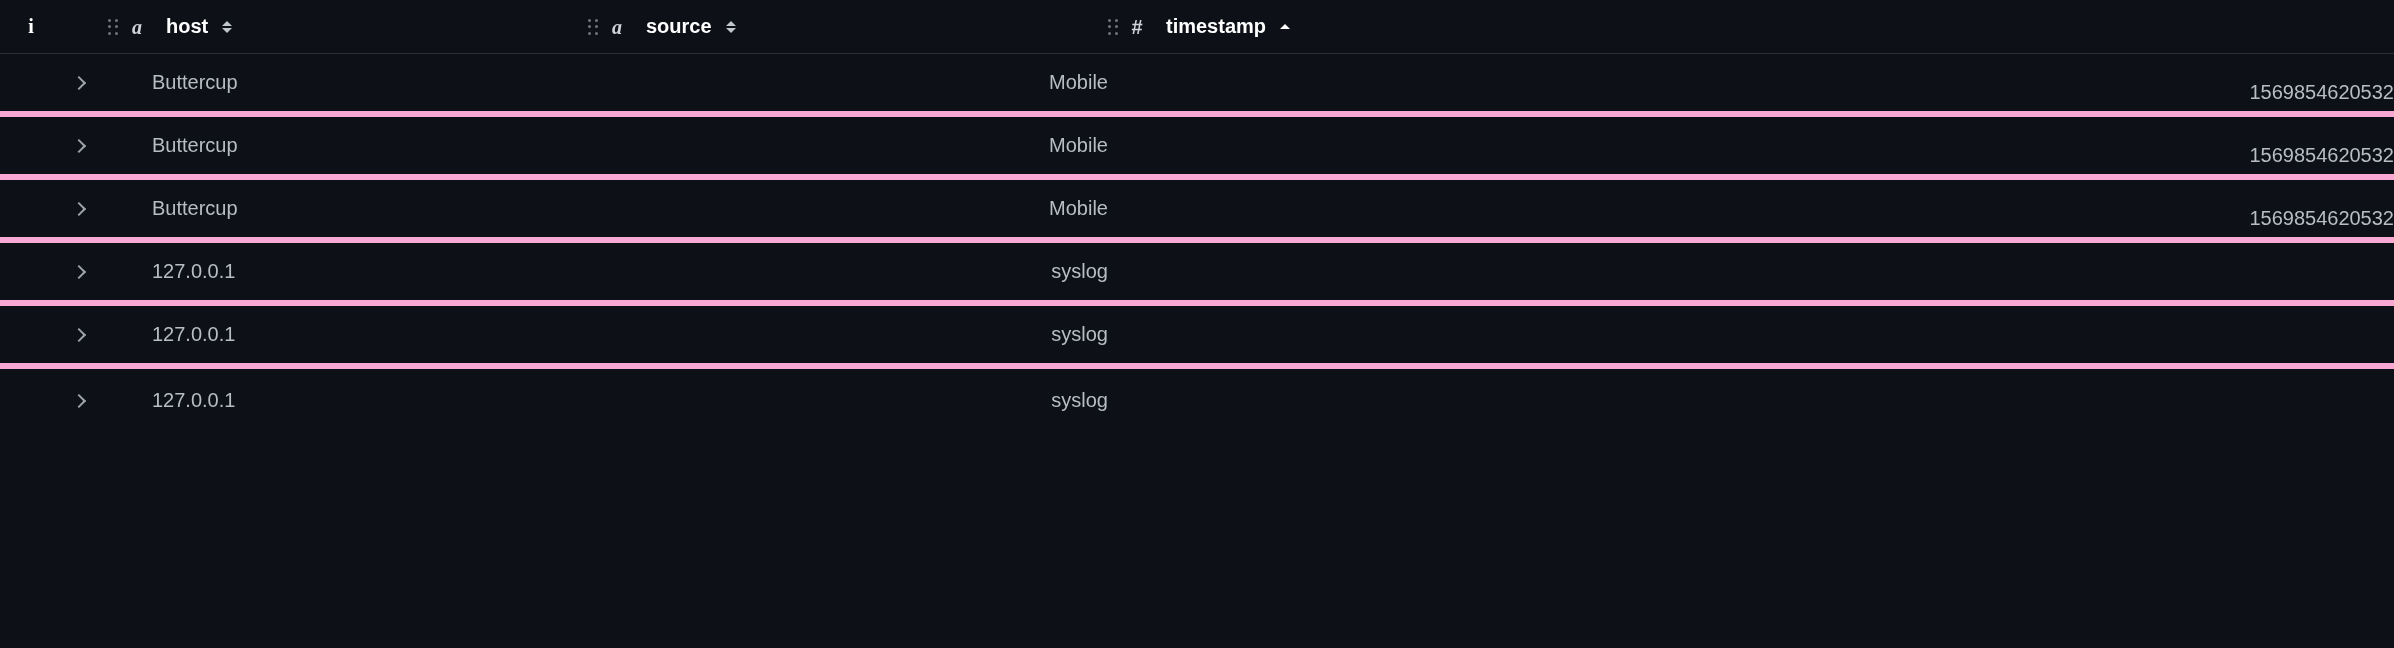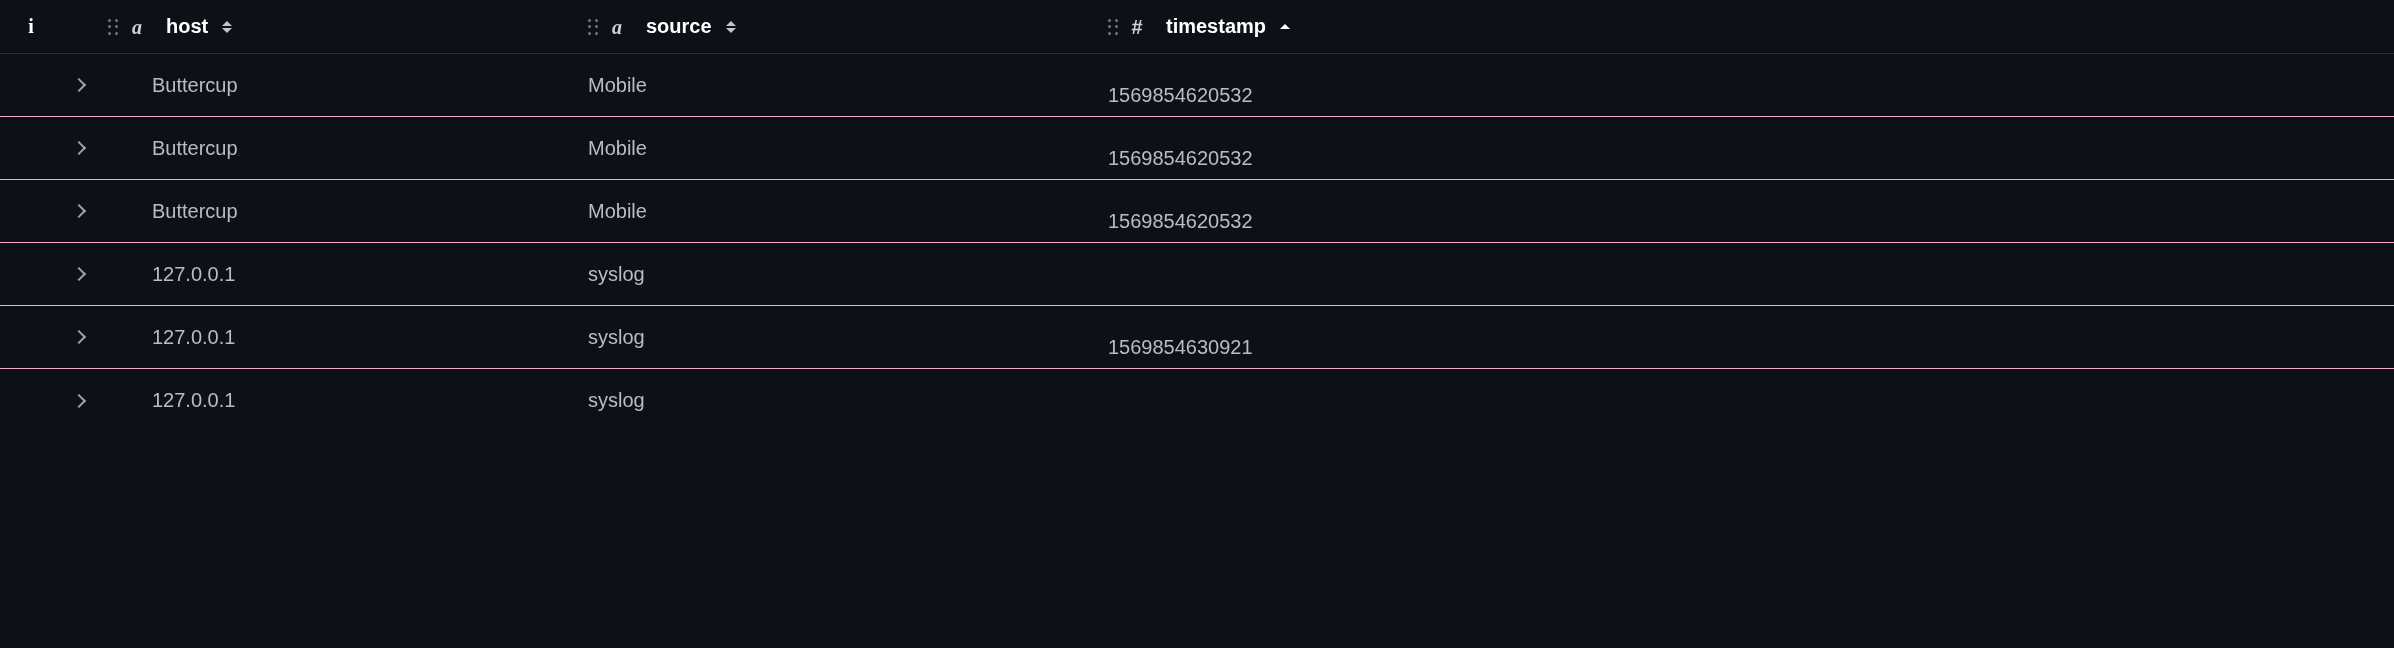--- a/index.html
+++ b/index.html
@@ -128,21 +128,21 @@
     .info-icon {
       font-family: Georgia, serif;
       font-weight: bold;
       font-size: 20px;
       color: #ffffff;
     }
     .data-row {
       display: flex;
       align-items: center;
       height: 63px;
-      border-bottom: 1px solid #f9a8d4;
+      border-bottom: 6px solid #f9a8d4;
       color: #b8bdc5;
     }
     .chevron {
       width: 10px;
       height: 10px;
       border-right: 2px solid #9ea3ab;
       border-bottom: 2px solid #9ea3ab;
       transform: rotate(-45deg);
       cursor: pointer;
     }
@@ -160,20 +160,21 @@
     .data-row .col-source {
       width: 520px;
     }
     .data-row .col-timestamp {
       flex: 1;
       margin-top: 20px;
     }
     .data-row .col-source,
     .data-row .col-timestamp {
       padding-left: 0;
+      justify-content: flex-end;
     }
     .header-row .col-host {
       padding-left: 0;
     }
     #rows-container .data-row:last-child {
       border-bottom: none;
     }
   </style>
 </head>
 <body>
@@ -321,23 +322,20 @@
         <div class="info-col"></div>
         <div class="expand-col">
           <span class="chevron"></span>
         </div>
         <div class="col-host">
           <span class="cell">127.0.0.1</span>
         </div>
         <div class="col-source">
           <span class="cell">syslog</span>
         </div>
-        <div class="col-timestamp">
-          <span class="cell">1569854630921</span>
-        </div>
       </div>
       <div class="data-row">
         <div class="info-col"></div>
         <div class="expand-col">
           <span class="chevron"></span>
         </div>
         <div class="col-host">
           <span class="cell">127.0.0.1</span>
         </div>
         <div class="col-source">

